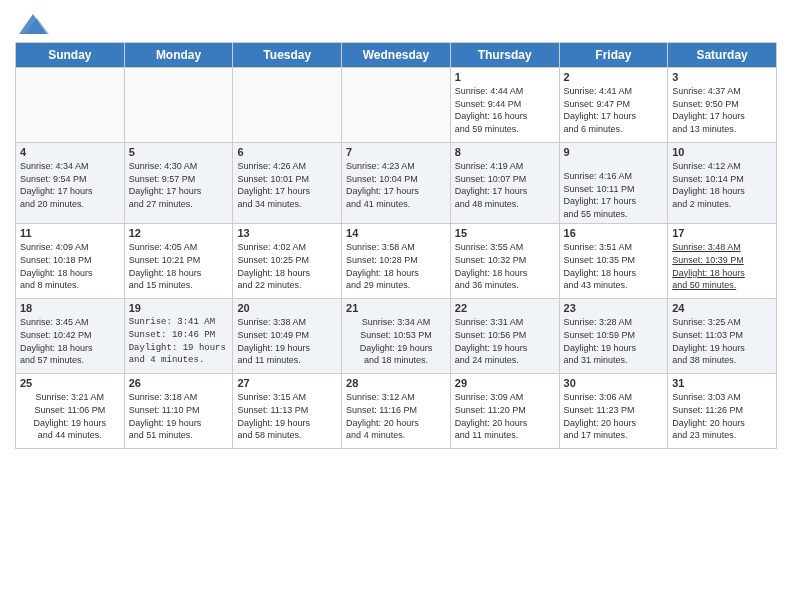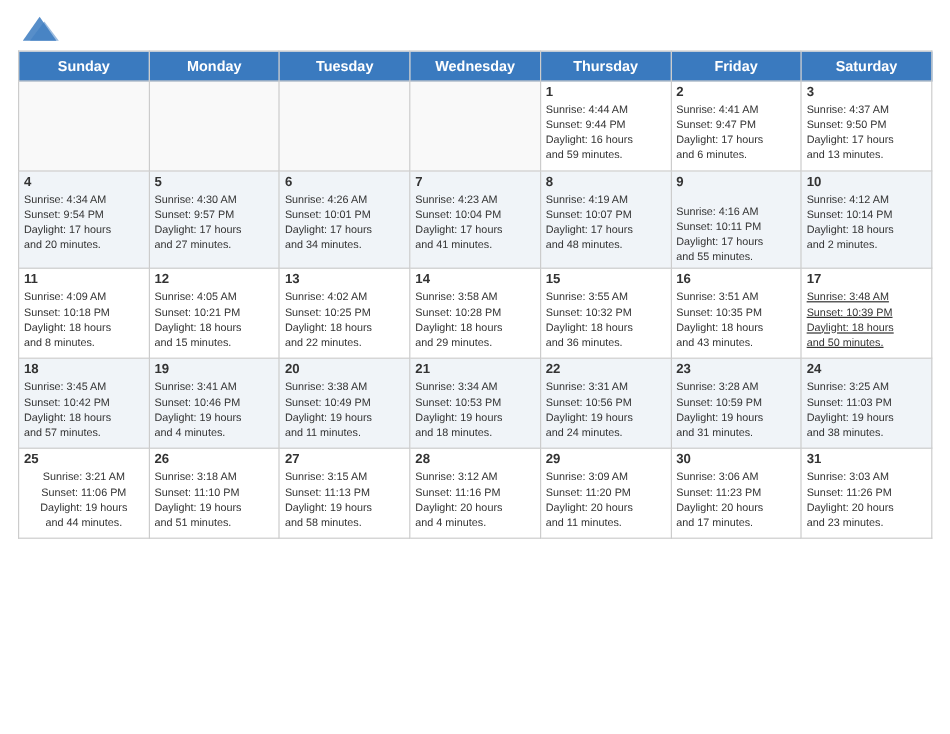--- a/index.html
+++ b/index.html
@@ -218,35 +218,35 @@
         <tr class="row-alt">
           <td class="has-data">
             <div class="day-num">18</div>
             <div class="day-info" style="white-space: pre-line;">Sunrise: 3:45 AM
 Sunset: 10:42 PM
 Daylight: 18 hours
 and 57 minutes.</div>
           </td>
           <td class="has-data">
             <div class="day-num">19</div>
-            <div class="day-info" style="white-space: pre-line;">Sunrise: 3:41 AM
+            <div class="day-info" style="white-space: pre-line; font-family: Liberation Mono, monospace;">Sunrise: 3:41 AM
 Sunset: 10:46 PM
 Daylight: 19 hours
 and 4 minutes.</div>
           </td>
           <td class="has-data">
             <div class="day-num">20</div>
             <div class="day-info" style="white-space: pre-line;">Sunrise: 3:38 AM
 Sunset: 10:49 PM
 Daylight: 19 hours
 and 11 minutes.</div>
           </td>
           <td class="has-data">
             <div class="day-num">21</div>
-            <div class="day-info" style="white-space: pre-line;">Sunrise: 3:34 AM
+            <div class="day-info" style="white-space: pre-line; text-align: center;">Sunrise: 3:34 AM
 Sunset: 10:53 PM
 Daylight: 19 hours
 and 18 minutes.</div>
           </td>
           <td class="has-data">
             <div class="day-num">22</div>
             <div class="day-info" style="white-space: pre-line;">Sunrise: 3:31 AM
 Sunset: 10:56 PM
 Daylight: 19 hours
 and 24 minutes.</div>

